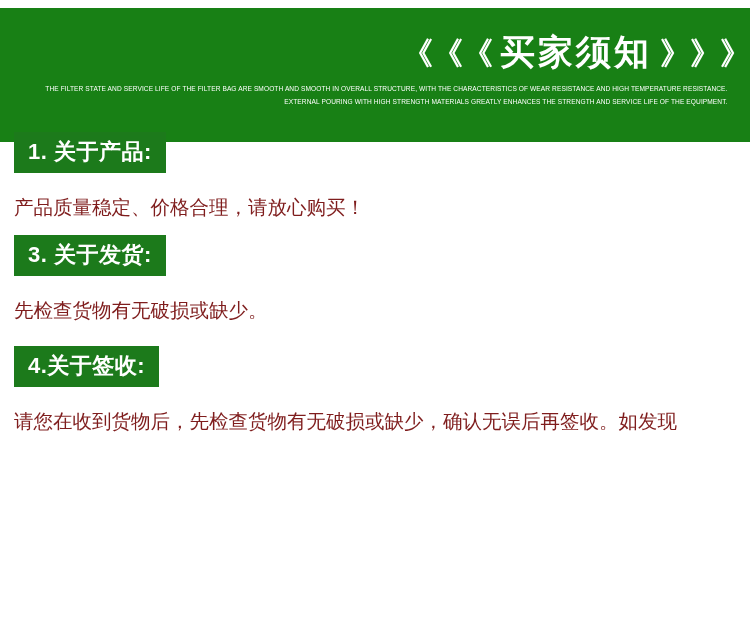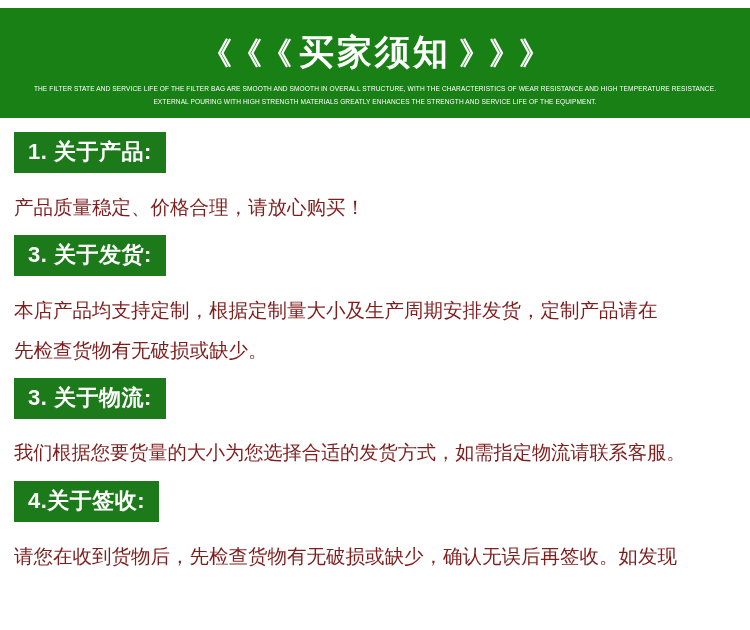--- a/index.html
+++ b/index.html
@@ -14,24 +14,24 @@
     overflow: hidden;
     position: relative;
   }
 
   
   .banner {
     position: absolute;
     left: 0;
     top: 8px;
     width: 750px;
-    height: 110px;
+    height: 134px;
     background: #188015;
     box-sizing: border-box;
-    text-align: center;
+    text-align: right;
   }
   .banner-title {
     color: #ffffff;
     font-size: 35px;
     font-weight: bold;
     letter-spacing: 2px;
     line-height: 1;
     margin: 0;
     padding-top: 26px;
     white-space: nowrap;
@@ -126,32 +126,25 @@
     <div class="tag">1. 关于产品:</div>
     <div class="body-block">
       <div class="body-text">产品质量稳定、价格合理，请放心购买！</div>
     </div>
   </div>
 
   <div class="sec-gap-xs"></div>
   <div class="section">
     <div class="tag">3. 关于发货:</div>
     <div class="body-block">
-      <div class="body-text">本店产品均支持定制，根据定制量大小及生产周期安排发货，定制产品请在</div>
       <div class="body-text">先检查货物有无破损或缺少。</div>
     </div>
   </div>
 
   <div class="sec-gap-xs"></div>
-  <div class="section">
-    <div class="tag">3. 关于物流:</div>
-    <div class="body-block">
-      <div class="body-text wide">我们根据您要货量的大小为您选择合适的发货方式，如需指定物流请联系客服。</div>
-    </div>
-  </div>
 
   <div class="sec-gap-xs"></div>
   <div class="section">
     <div class="tag">4.关于签收:</div>
     <div class="body-block">
       <div class="body-text">请您在收到货物后，先检查货物有无破损或缺少，确认无误后再签收。如发现</div>
     </div>
   </div>
 
 </div>

